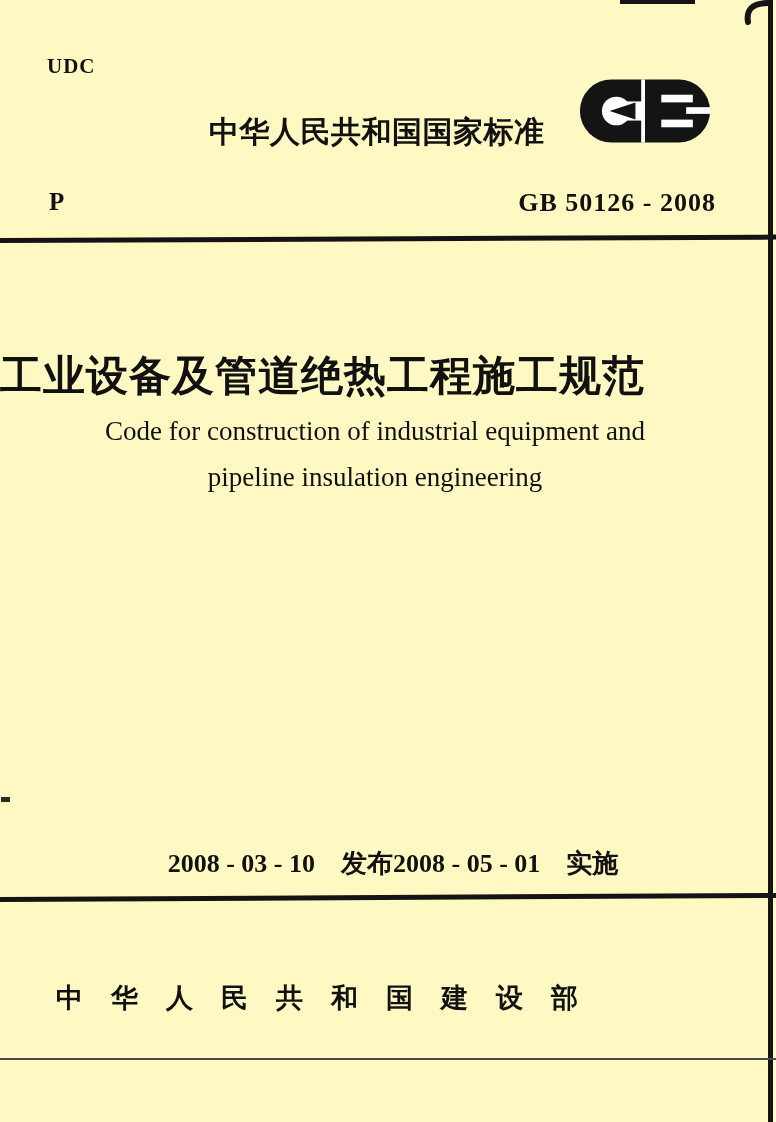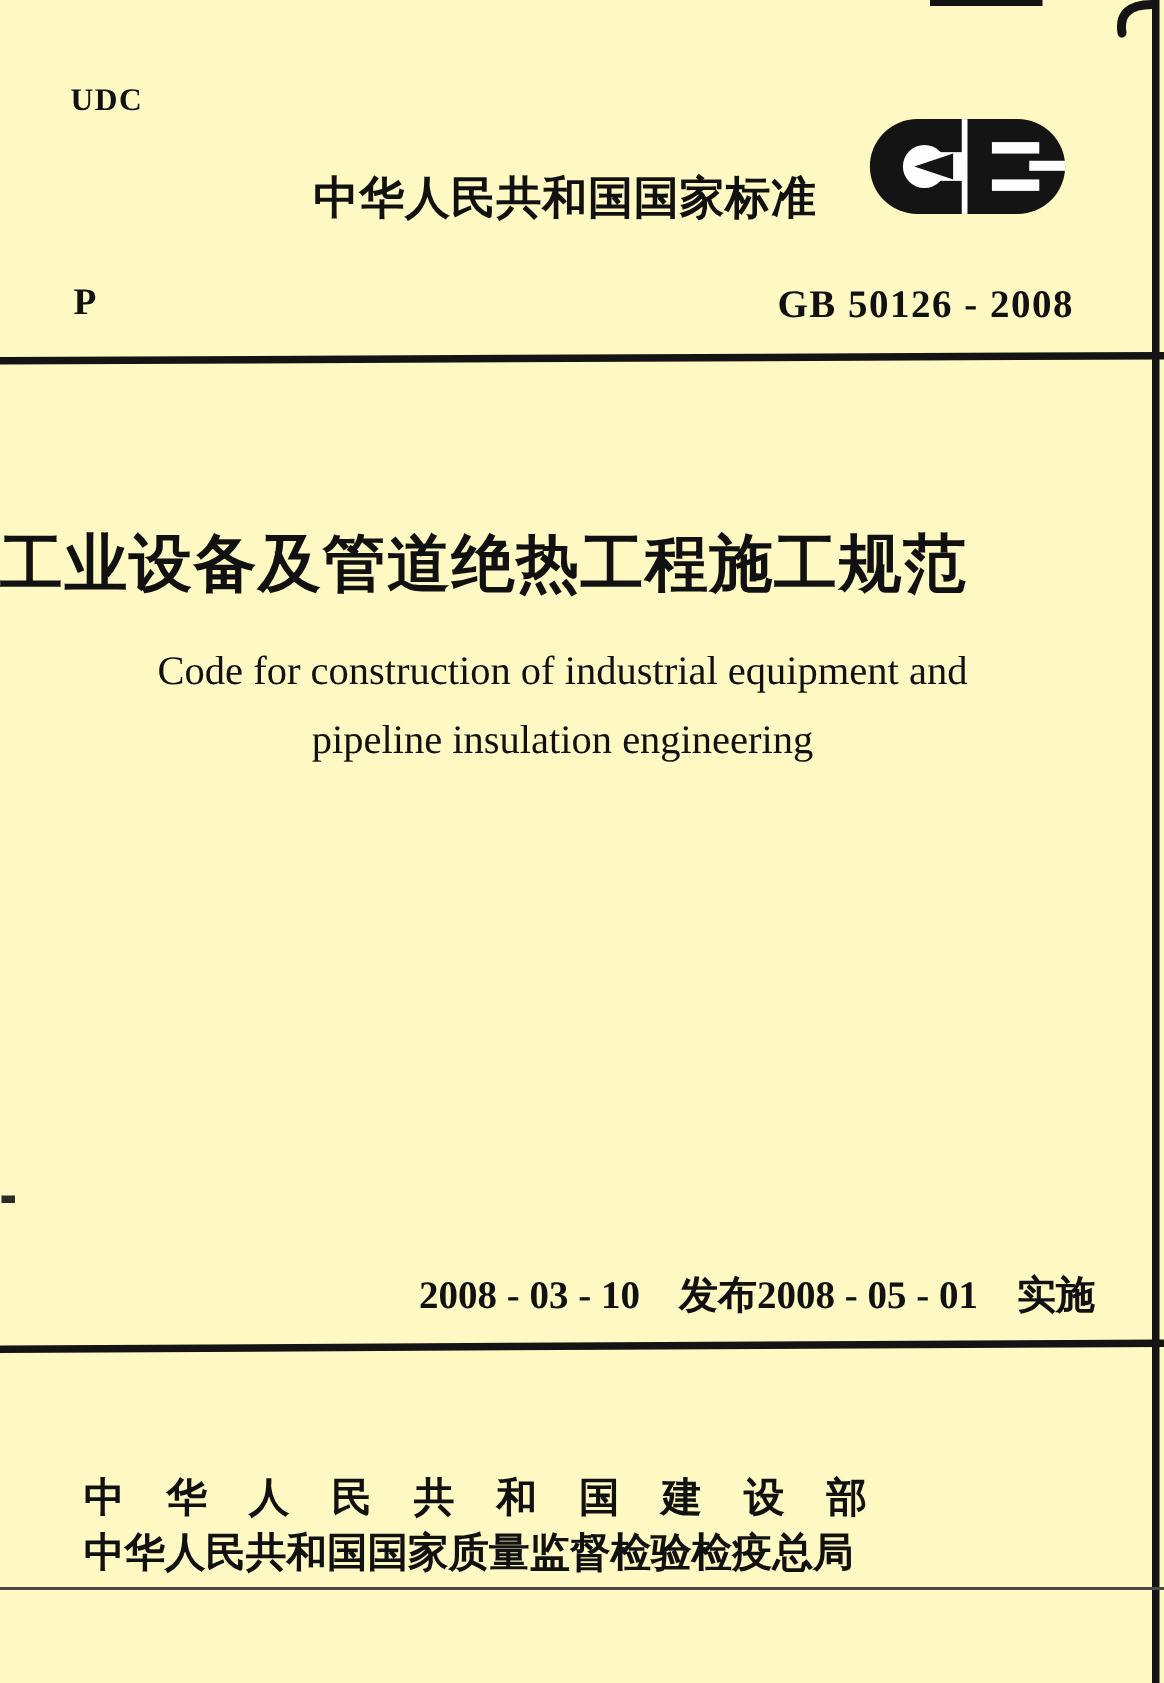--- a/index.html
+++ b/index.html
@@ -108,36 +108,36 @@
     width: 644px;
     margin: 0;
     text-align: center;
     font-weight: bold;
     font-size: 42px;
     letter-spacing: 1px;
     white-space: nowrap;
   }
   .title-en {
     position: absolute;
-    left: 0; top: 424px;
+    left: 0; top: 408px;
     width: 750px;
     text-align: center;
     font-size: 27px;
     line-height: 46px;
   }
 
   
   .date-row {
     position: absolute;
     left: 0; top: 846px;
     width: 776px;
     box-sizing: border-box;
     padding: 0 46px 0 56px;
     display: flex;
-    justify-content: flex-end;
+    justify-content: center;
     font-weight: bold;
     font-size: 26px;
     white-space: nowrap;
   }
   .date-item .date-gap { display: inline-block; width: 26px; }
   .date-label { font-family: "Liberation Sans", sans-serif; }
 
   
   .publishers {
     position: absolute;
@@ -205,18 +205,17 @@
 
   <div class="date-row">
     <div class="date-item"><span>2008 - 03 - 10</span><span class="date-gap"></span><span class="date-label">发布</span></div>
     <div class="date-item"><span>2008 - 05 - 01</span><span class="date-gap"></span><span class="date-label">实施</span></div>
   </div>
 
   <div class="rule rule-footer"></div>
 
   <div class="publishers">
     <div class="pub-line-justify">中华人民共和国建设部</div>
-    <div class="pub-line">中华人民共和国国家质量监督检验检疫总局</div>
   </div>
 
   <div class="rule-bottom"></div>
 
 </div>
 
 </body></html>

